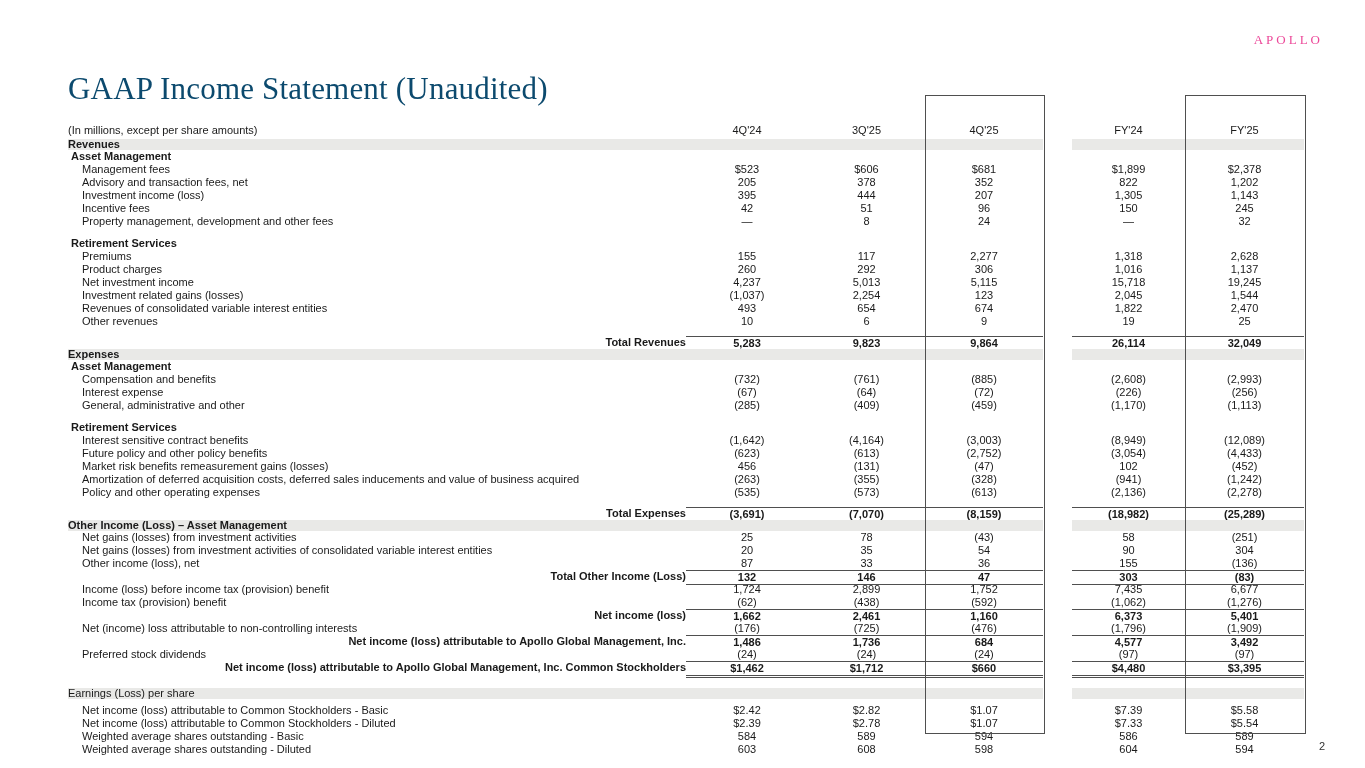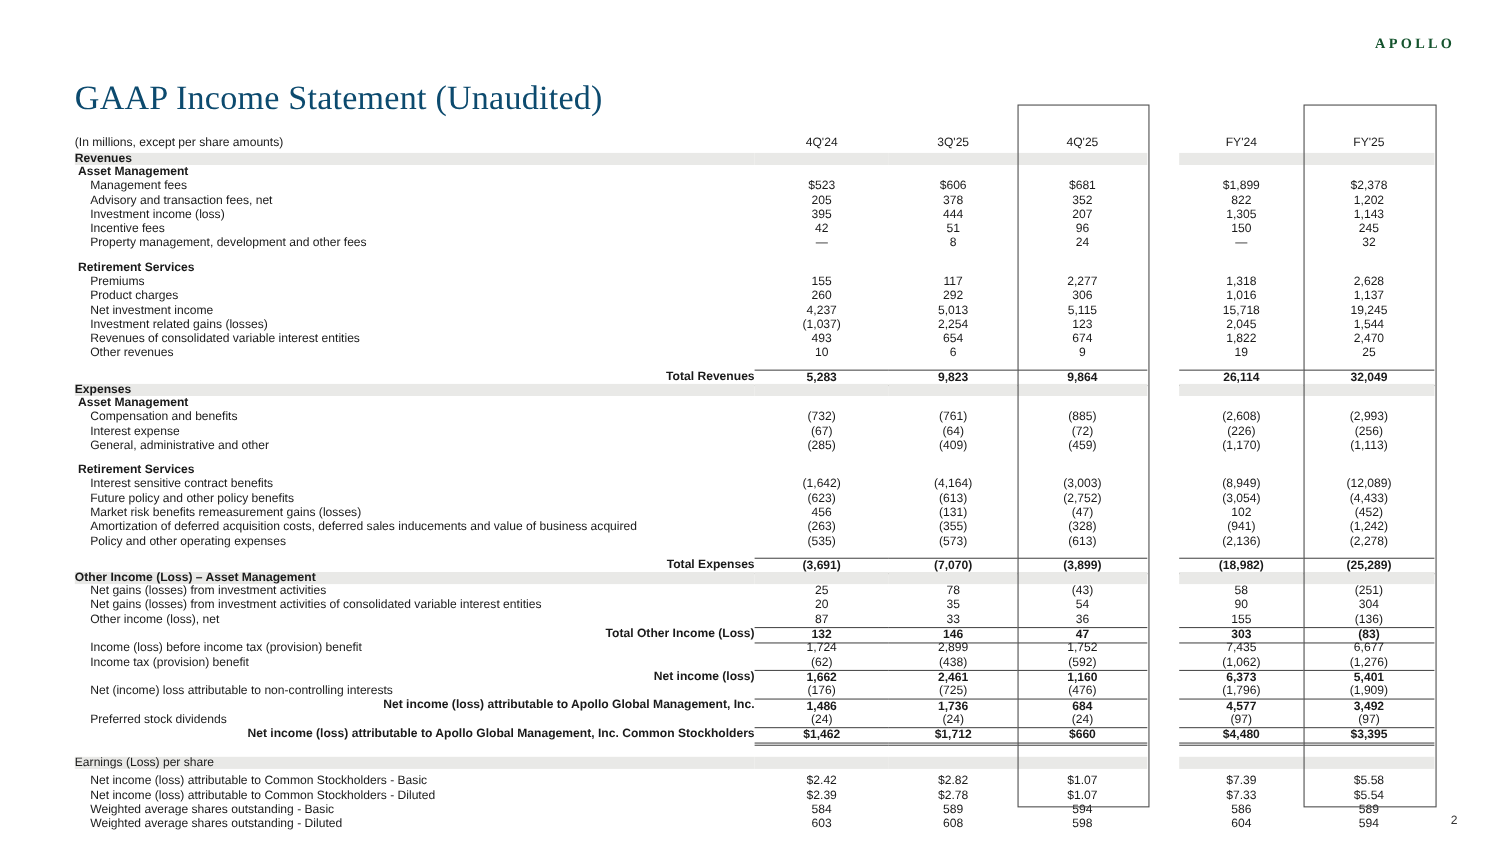--- a/index.html
+++ b/index.html
@@ -10,21 +10,21 @@
   }
   html,body{margin:0;padding:0;}
   body{
     width:1365px;height:768px;position:relative;overflow:hidden;
     background:#ffffff;color:var(--txt);
     font-family:"Liberation Sans",sans-serif;
   }
   .logo{
     position:absolute;top:32px;right:42px;
     font-family:"Liberation Serif",serif;
-    font-size:13px;font-weight:700;letter-spacing:3px;color:#14532d;
+    font-size:13px;font-weight:400;letter-spacing:3px;color:#ec4899;
   }
   .title{
     position:absolute;left:68px;top:50px;
     font-family:"Liberation Serif",serif;
     font-size:31px;font-weight:400;color:#0c4a6e;
     letter-spacing:0.2px;white-space:nowrap;
   }
   .table{
     position:absolute;left:68px;top:94px;width:1236px;margin-top:28px;
   }
@@ -311,21 +311,21 @@
       <div class="cell val">(613)</div>
       <div class="cell gapc"></div>
       <div class="cell val">(2,136)</div>
       <div class="cell val">(2,278)</div>
     </div>
     <div class="row row-spacer" style="height: 8px;"></div>
     <div class="row row-total b-tb">
       <div class="cell lbl">Total Expenses</div>
       <div class="cell val">(3,691)</div>
       <div class="cell val">(7,070)</div>
-      <div class="cell val">(3,899)</div>
+      <div class="cell val">(8,159)</div>
       <div class="cell gapc"></div>
       <div class="cell val">(18,982)</div>
       <div class="cell val">(25,289)</div>
     </div>
     <div class="row row-band">
       <div class="cell lbl">Other Income (Loss) – Asset Management</div>
       <div class="cell val"></div>
       <div class="cell val"></div>
       <div class="cell val"></div>
       <div class="cell gapc"></div>

